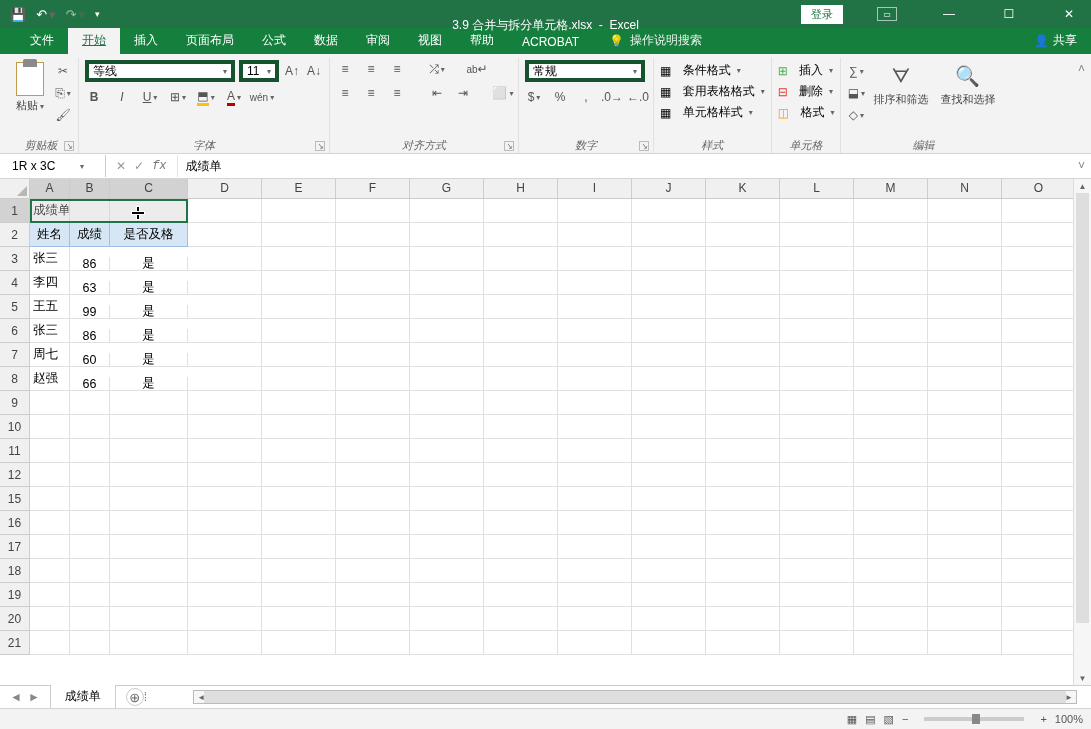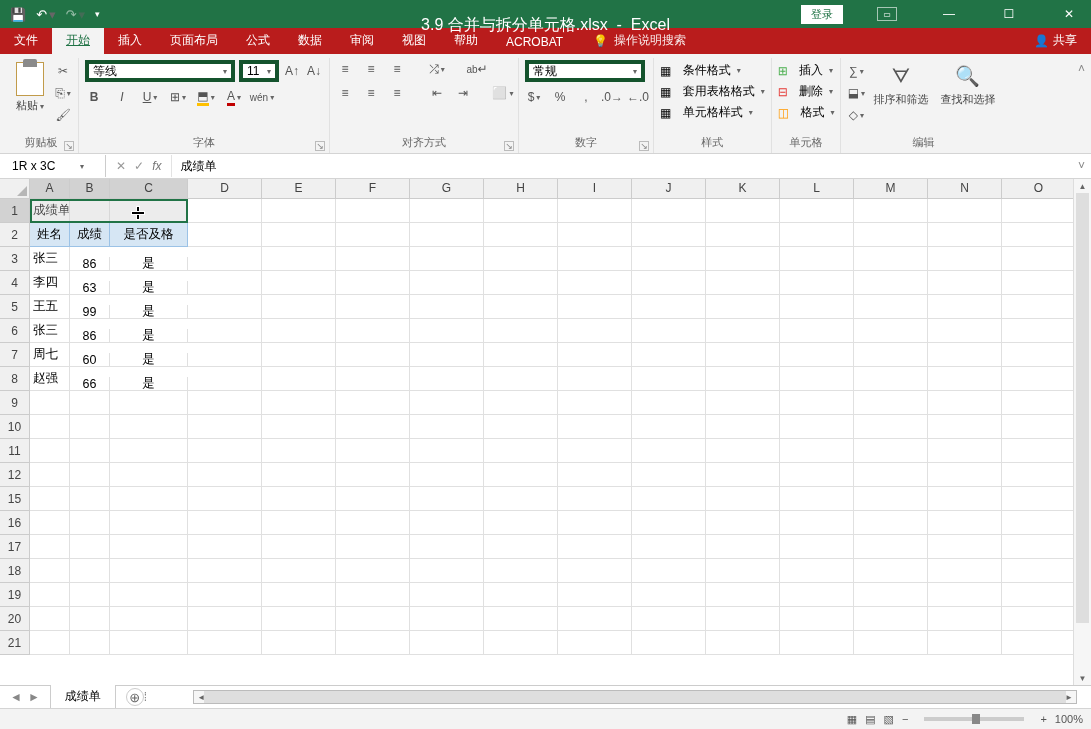--- a/index.html
+++ b/index.html
@@ -2,54 +2,54 @@
 <html><head>
 <meta charset="utf-8">
 <style>
 * { margin:0; padding:0; box-sizing:border-box; font-family:"Microsoft YaHei","Segoe UI",sans-serif; }
 body { background:#fff; font-size:12px; overflow:hidden; width:1091px; height:729px; position:relative; }
 
 
 .titlebar { height:28px; background:#217346; color:#fff; display:flex; align-items:center; position:relative; }
 .titlebar .qat { display:flex; align-items:center; gap:10px; padding-left:10px; }
 .titlebar .qat span { font-size:13px; cursor:pointer; }
-.titlebar .title { position:absolute; left:50%; transform:translateX(-50%); font-size:16px;margin-top:23px; }
+.titlebar .title { position:absolute; left:50%; transform:translateX(-50%); font-size:12px;margin-top:23px; }
 .titlebar .winbtns { margin-left:auto; display:flex; align-items:center; gap:16px; }
 .titlebar .winbtns .login { background:#fff; color:#217346; padding:2px 10px; font-size:11px; margin-right:18px; }
 .titlebar .winbtns .wbtn { width:44px; height:28px; display:flex; align-items:center; justify-content:center; font-size:12px; }
 .titlebar .winbtns .wbtn.ribm { border:1px solid rgba(255,255,255,.6); width:20px; height:14px; font-size:8px; margin-right:14px; display:flex; align-items:center; justify-content:center;}
 
 
-.tabs { height:26px; background:#b91c1c; display:flex; align-items:flex-end; padding-left:0; color:#fff; }
+.tabs { height:26px; background:#15803d; display:flex; align-items:flex-end; padding-left:16px; color:#fff; }
 .tab { padding:5px 14px; font-size:12px; cursor:pointer; }
 .tab.active { background:#f3f3f3; color:#217346;text-decoration:underline; }
 .tellme { display:flex; align-items:center; gap:6px; margin-left:6px; padding:5px 10px; color:rgba(255,255,255,.9);}
 .share { margin-left:auto; padding:5px 14px; display:flex; align-items:center; gap:4px; }
 
 
 .ribbon { height:100px; background:#f3f3f3; border-bottom:1px solid #d4d4d4; display:flex; padding:4px 0 0 4px; }
 .group { border-right:1px solid #e1e1e1; padding:2px 6px 0 6px; display:flex; flex-direction:column; position:relative; }
 .group .gbody { flex:1; display:flex; align-items:flex-start; gap:4px; }
-.group .glabel { text-align:center; font-size:11px; color:#666; height:18px; display:flex; align-items:flex-start; justify-content:center; position:relative; }
+.group .glabel { text-align:center; font-size:11px; color:#666; height:18px; display:flex; align-items:flex-end; justify-content:center; position:relative;font-style:italic; }
 .group .glabel .dlg { position:absolute; right:-2px; bottom:2px; font-size:9px; color:#888; border:1px solid #bbb; width:10px; height:10px; line-height:8px; text-align:center; }
 .bigbtn { display:flex; flex-direction:column; align-items:center; gap:2px; padding:2px 4px; min-width:40px; cursor:pointer; }
 .bigbtn .icon { width:28px; height:28px; display:flex; align-items:center; justify-content:center; font-size:20px; }
 .bigbtn .lbl { font-size:11px; color:#444; }
 .col { display:flex; flex-direction:column; gap:4px; }
 .row { display:flex; align-items:center; gap:4px; }
 .ctrl { border:4px solid #14532d; background:#fff; padding:1px 4px; font-size:12px; height:22px; display:flex; align-items:center; }
 .tiny { width:18px; height:18px; display:flex; align-items:center; justify-content:center; font-size:12px; border:1px solid transparent; cursor:pointer; color:#555;}
 .dd { font-size:8px; margin-left:2px; color:#666; }
 
 
 .fbar { height:25px; border-bottom:1px solid #d4d4d4; display:flex; align-items:center; background:#fff; }
 .namebox { width:100px; border-right:1px solid #ccc; height:22px; margin:0 0 0 6px; display:flex; align-items:center; }
 .namebox input { border:none; width:72px; font-size:12px; padding-left:6px; outline:none; }
 .fxbtns { display:flex; align-items:center; gap:8px; padding:0 10px; color:#999; border-right:1px solid #e3e3e3; height:22px;}
-.fxbtns .fx { font-style:italic; font-family:Liberation Sans, sans-serif; color:#777; }
+.fxbtns .fx { font-style:italic; font-family:Liberation Mono, monospace; color:#777; }
 .fcontent { flex:1; padding-left:8px; font-size:12px; }
 
 
 .gridwrap { position:absolute; top:179px; left:0; right:0; bottom:44px; overflow:hidden; background:#fff;}
 .colheads { display:flex; height:20px; border-bottom:1px solid #ccc; }
 .corner { width:30px; height:20px; background:#f0f0f0; border-right:1px solid #ccc; border-bottom:1px solid #ccc; position:relative;}
 .corner::after { content:""; position:absolute; right:2px; bottom:2px; border:5px solid transparent; border-right-color:#b7b7b7; border-bottom-color:#b7b7b7;}
 .ch { background:#f0f0f0; border-right:1px solid #ccc; text-align:center; font-size:12px; line-height:19px; color:#444; }
 .ch.sel { background:#d2d2d2; }
 .rowwrap { display:flex; height:24px; }

